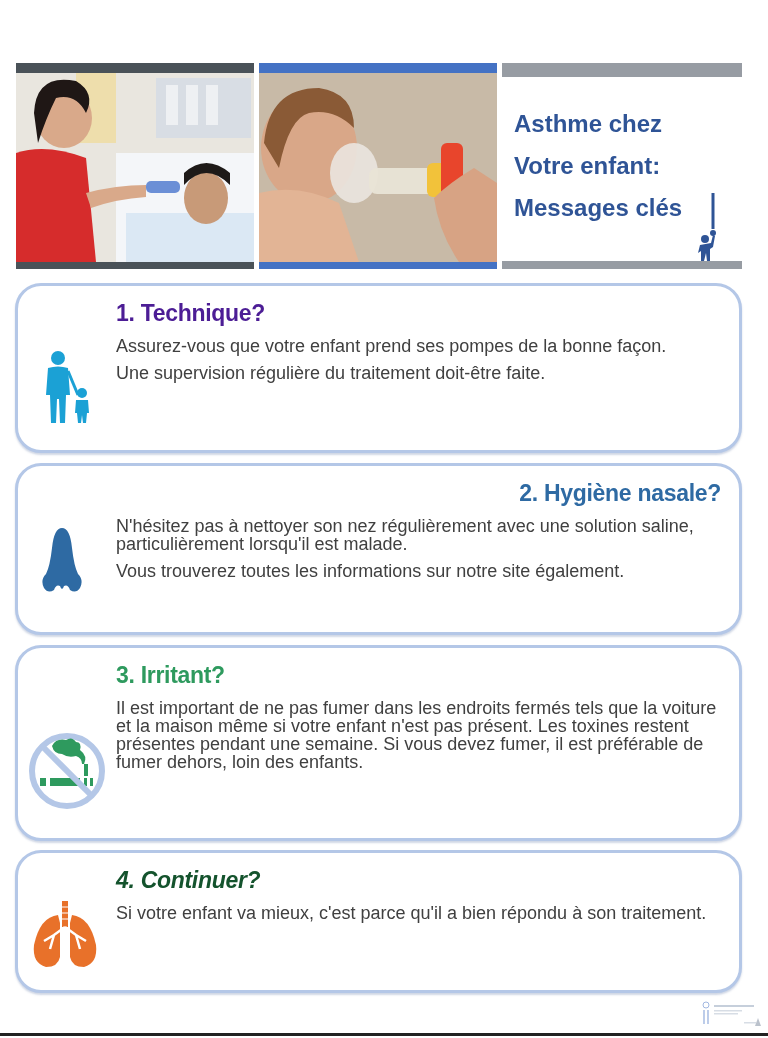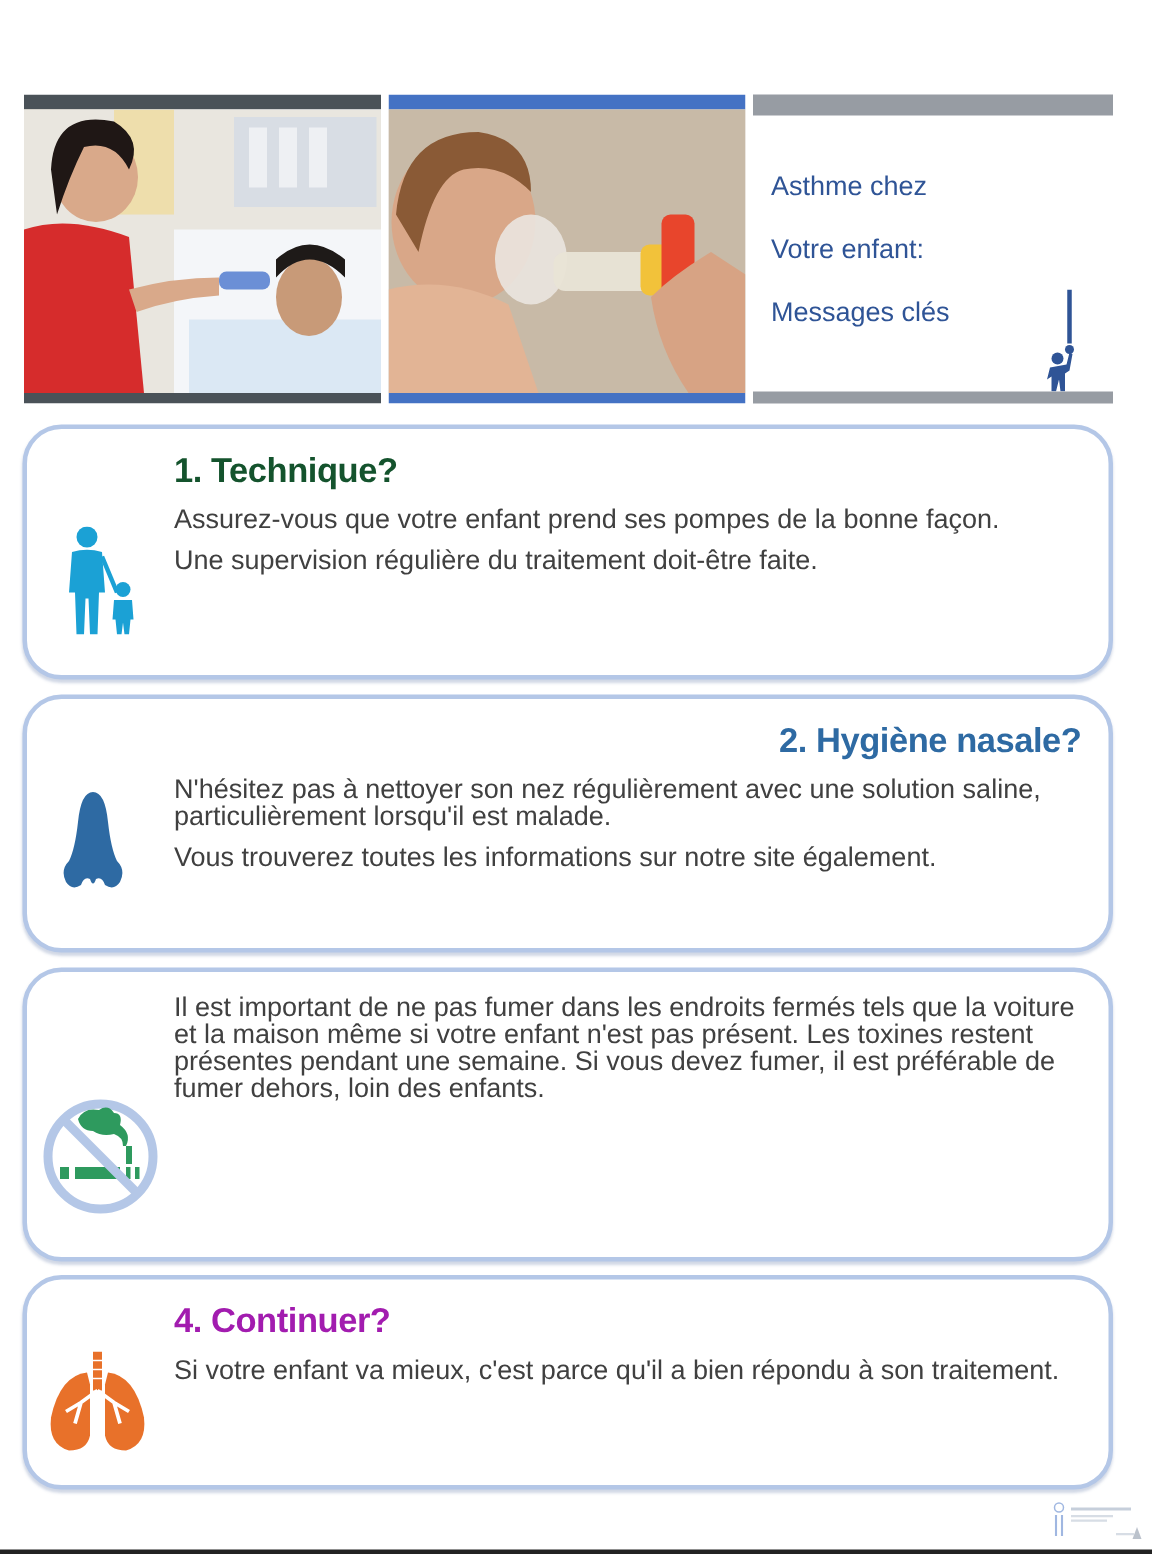--- a/index.html
+++ b/index.html
@@ -14,22 +14,22 @@
   .photo-1 .bar-top, .photo-1 .bar-bottom { background: #4a5258; }
   .photo-1 .scene { position: absolute; left: 0; right: 0; top: 10px; bottom: 7px;
      background: linear-gradient(135deg, #f1ead9 0%, #e6e9ee 45%, #dfe6ef 100%); }
   .photo-2 { left: 243px; width: 238px; }
   .photo-2 .bar-top, .photo-2 .bar-bottom { background: #4472c4; }
   .photo-2 .scene { position: absolute; left: 0; right: 0; top: 10px; bottom: 7px;
      background: linear-gradient(90deg, #c9b9a4 0%, #cbbfb0 60%, #c5b8a8 100%); }
   .title-panel { position: absolute; left: 486px; top: 0; width: 240px; height: 206px; }
   .title-panel .bar-top { position: absolute; left: 0; right: 0; top: 0; height: 14px; background: #979ca3; }
   .title-panel .bar-bottom { position: absolute; left: 0; right: 0; bottom: 0; height: 8px; background: #979ca3; }
-  .title-text { position: absolute; left: 12px; top: 40px; color: #2f5496; font-weight: normal;
-     font-size: 18px; line-height: 42px; }
+  .title-text { position: absolute; left: 12px; top: 40px; color: #2f5496; font-weight: bold;
+     font-size: 24px; line-height: 42px; }
   .title-figure { position: absolute; left: 195px; top: 130px; }
 
   .card { position: absolute; left: 15px; width: 727px; border: 3px solid #b4c7e7; border-radius: 26px;
      background: #ffffff; box-shadow: 0 2px 2px rgba(120,140,180,0.35); }
   .card .icon { position: absolute; }
   .card .content { position: absolute; left: 98px; right: 18px; top: 14px; }
   .card h2 { font-size: 23px; font-weight: bold; letter-spacing: -0.3px; margin-bottom: 10px; }
   .card p { font-size: 18px; line-height: 18px; color: #404040; margin-bottom: 9px; }
   .card a { color: #404040; font-weight: bold; font-style: italic; text-decoration: underline; }
 
@@ -105,21 +105,21 @@
   <div class="icon" style="left:24px; top:65px;">
     <svg width="50" height="72" viewBox="0 0 50 72">
       <circle cx="16" cy="7" r="7" fill="#1ba1d5"></circle>
       <path d="M6 17 Q16 14 26 17 L28 44 L24 44 L23 72 L18 72 L17 48 L15 48 L14 72 L9 72 L8 44 L4 44 Z" fill="#1ba1d5"></path>
       <path d="M26 20 L36 44" stroke="#1ba1d5" stroke-width="3"></path>
       <circle cx="40" cy="42" r="5" fill="#1ba1d5"></circle>
       <path d="M34 49 L46 49 L47 62 L45 62 L44 72 L41 72 L40 64 L39 72 L36 72 L35 62 L33 62 Z" fill="#1ba1d5"></path>
     </svg>
   </div>
   <div class="content">
-    <h2 style="color:#14532d;">1. Technique?</h2>
+    <h2 style="color:#4c1d95;">1. Technique?</h2>
     <p>Assurez-vous que votre enfant prend ses pompes de la bonne façon.</p>
     <p>Une supervision régulière du traitement doit-être faite.</p>
   </div>
 </div>
 
 <div class="card" style="top:463px; height:172px;">
   <div class="icon" style="left:24px; top:62px;">
     <svg width="40" height="66" viewBox="0 0 40 66">
       <path d="M20 0 Q28 0 30 20 Q32 38 36 46 Q42 52 38 60 Q34 66 28 62 Q26 56 22 58 Q20 64 18 58 Q14 56 12 62 Q6 66 2 60 Q-2 52 4 46 Q8 38 10 20 Q12 0 20 0 Z" fill="#2e6aa3"></path>
     </svg>
@@ -138,38 +138,39 @@
       <path d="M24 18 Q28 10 38 12 Q44 8 48 14 Q54 14 52 22 Q60 28 56 36 L54 36 Q54 30 48 28 Q40 30 34 26 Q26 26 24 18 Z" fill="#2e9a5e"></path>
       <rect x="56" y="36" width="4" height="12" fill="#2e9a5e"></rect>
       <rect x="12" y="50" width="6" height="8" fill="#2e9a5e"></rect>
       <rect x="22" y="50" width="30" height="8" fill="#2e9a5e"></rect>
       <rect x="56" y="50" width="3" height="8" fill="#2e9a5e"></rect>
       <rect x="62" y="50" width="3" height="8" fill="#2e9a5e"></rect>
       <line x1="14" y1="18" x2="64" y2="68" stroke="#b4c7e7" stroke-width="6"></line>
     </svg>
   </div>
   <div class="content">
+    <h2 style="color:#2e9a5e;">3. Irritant?</h2>
     <p>Il est important de ne pas fumer dans les endroits fermés tels que la voiture et la maison même si votre enfant n'est pas présent. Les toxines restent présentes pendant une semaine. Si vous devez fumer, il est préférable de fumer dehors, loin des enfants.</p>
   </div>
 </div>
 
 <div class="card" style="top:850px; height:143px;">
   <div class="icon" style="left:14px; top:48px;">
     <svg width="66" height="68" viewBox="0 0 66 68">
       <rect x="30" y="0" width="6" height="26" fill="#e8712a"></rect>
       <line x1="30" y1="6" x2="36" y2="6" stroke="#fff" stroke-width="1"></line>
       <line x1="30" y1="12" x2="36" y2="12" stroke="#fff" stroke-width="1"></line>
       <line x1="30" y1="18" x2="36" y2="18" stroke="#fff" stroke-width="1"></line>
       <path d="M26 14 Q8 16 2 44 Q0 62 14 66 Q26 66 28 56 L28 22 Z" fill="#e8712a"></path>
       <path d="M40 14 Q58 16 64 44 Q66 62 52 66 Q40 66 38 56 L38 22 Z" fill="#e8712a"></path>
       <path d="M33 26 L22 34 L12 40 M22 34 L18 48 M33 26 L44 34 L54 40 M44 34 L48 48" stroke="#fff" stroke-width="2.5" fill="none"></path>
     </svg>
   </div>
   <div class="content">
-    <h2 style="color:#a21caf;">4. Continuer?</h2>
+    <h2 style="color:#14532d;font-style:italic;">4. Continuer?</h2>
     <p>Si votre enfant va mieux, c'est parce qu'il a bien répondu à son traitement.</p>
   </div>
 </div>
 
 <div class="footer-logo">
   <svg width="64" height="30" viewBox="0 0 64 30">
     <circle cx="6" cy="5" r="3" fill="none" stroke="#4472c4" stroke-width="1"></circle>
     <path d="M4 10 L4 24 M8 10 L8 24" stroke="#4472c4" stroke-width="1.4"></path>
     <rect x="14" y="5" width="40" height="2" fill="#8fa0b8"></rect>
     <rect x="14" y="10" width="28" height="1.5" fill="#b0bccc"></rect>

